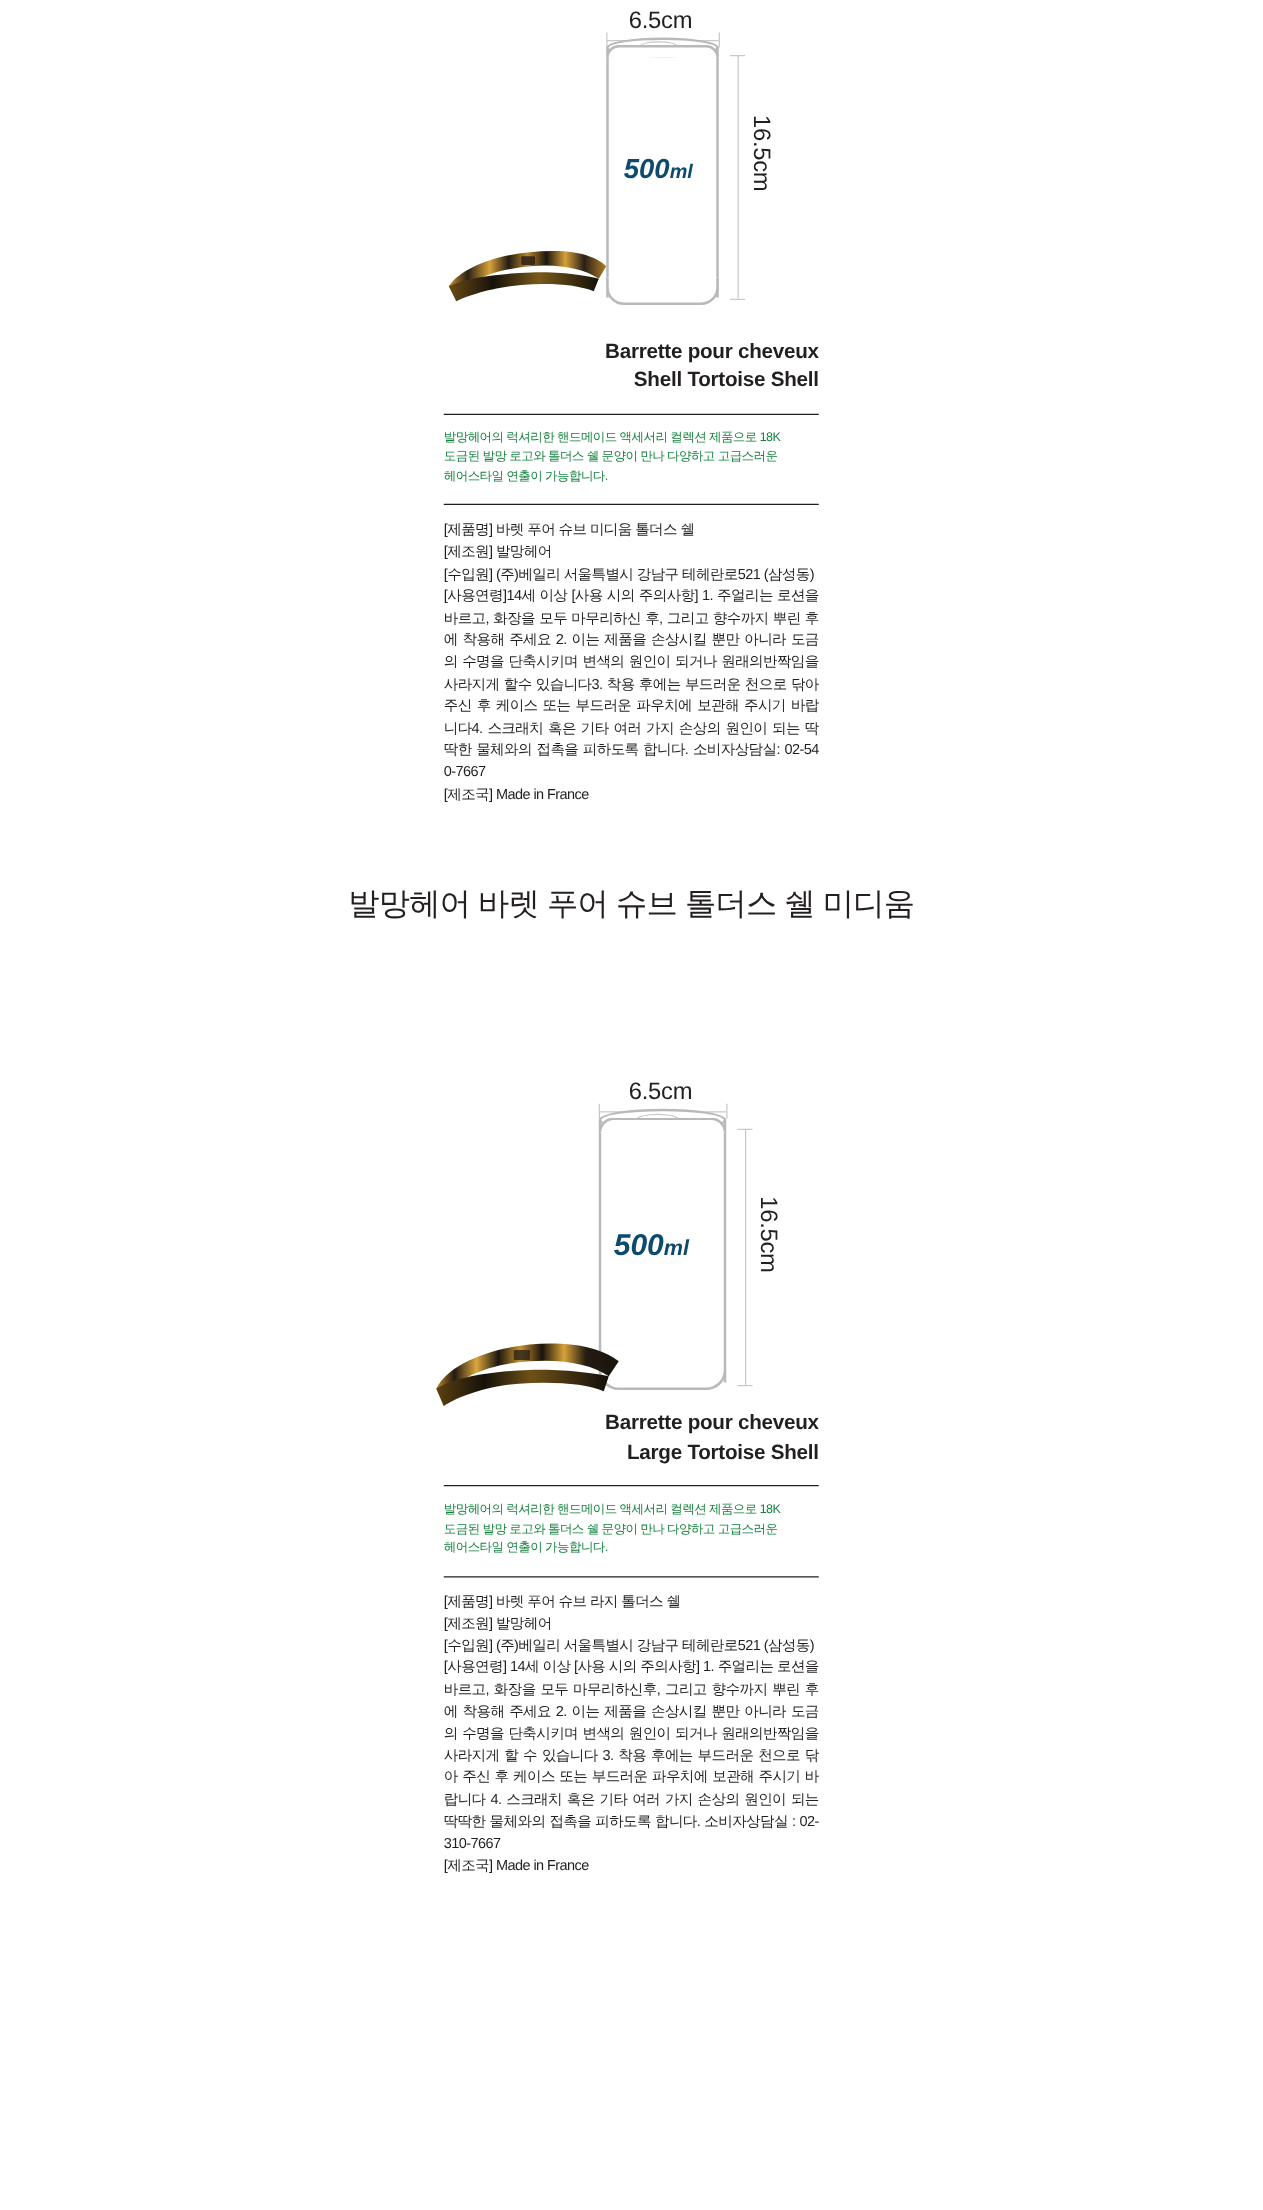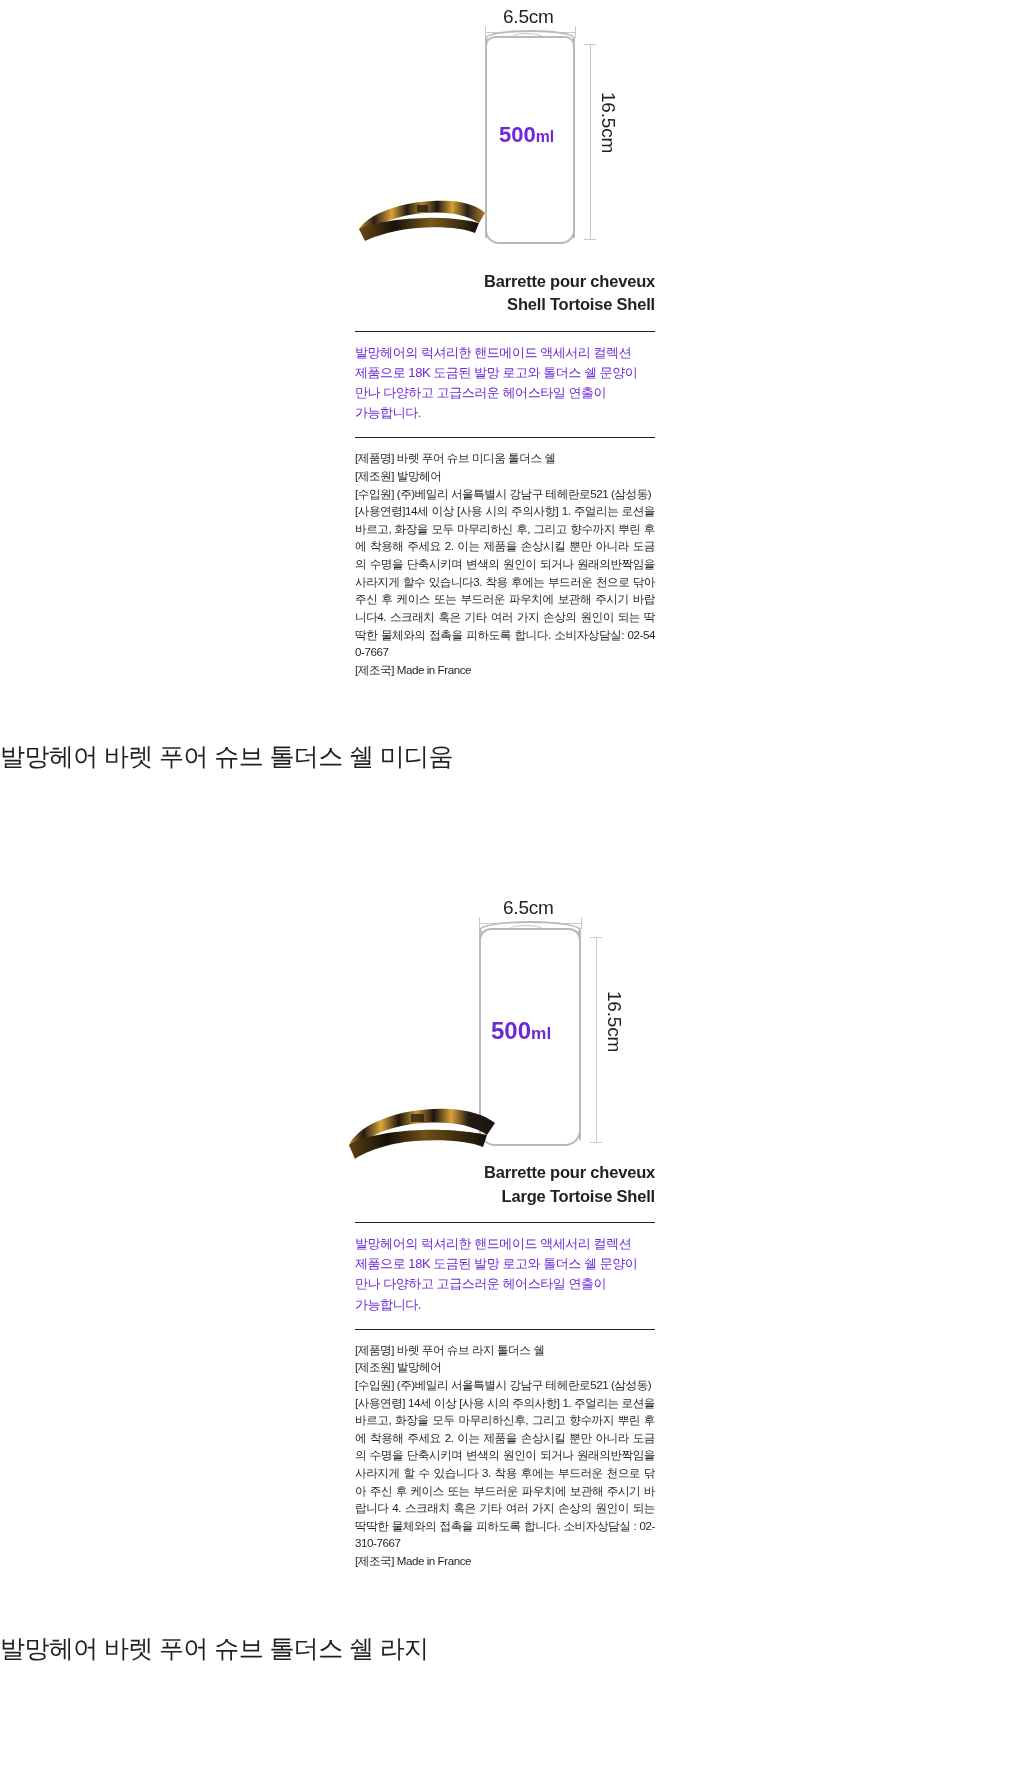--- a/index.html
+++ b/index.html
@@ -53,22 +53,23 @@
     font-size: 19px;
     color: #231f20;
     letter-spacing: -0.2px;
     white-space: nowrap;
     writing-mode: vertical-rl;
     text-orientation: mixed;
   }
   .can-vol {
     position: absolute;
     font-weight: bold;
-    color: #6d28d9;
+    color: #0c4a6e;
     white-space: nowrap;
+    font-style: italic;
   }
   .can-vol .unit {
     font-weight: bold;
     font-size: 0.72em;
   }
   .dim-line-v {
     position: absolute;
     width: 1px;
     background: #9a9a9c;
   }
@@ -100,41 +101,42 @@
     line-height: 1.42;
     letter-spacing: -0.2px;
     color: #231f20;
   }
   .rule {
     height: 1px;
     background: #231f20;
     margin: 14px 0 11px 0;
   }
   .desc {
-    font-size: 13px;
+    font-size: 10px;
     line-height: 1.55;
     letter-spacing: -0.45px;
-    color: #6d28d9;
+    color: #15803d;
     word-break: keep-all;
   }
   .spec {
     font-size: 11.6px;
     line-height: 1.52;
     letter-spacing: -0.45px;
     color: #231f20;
     text-align: justify;
     word-break: break-all;
   }
   .spec .line {
     display: block;
   }
   .spec .flow {
     display: block;
   }
   .caption {
+    text-align: center;
     font-size: 25px;
     letter-spacing: -0.6px;
     color: #231f20;
   }
 </style>
 </head>
 <body>
 
 <div class="page">
 
@@ -278,16 +280,15 @@
       <div class="rule"></div>
       <div class="spec">
         <span class="line">[제품명] 바렛 푸어 슈브 라지 톨더스 쉘</span>
         <span class="line">[제조원] 발망헤어</span>
         <span class="line">[수입원] (주)베일리 서울특별시 강남구 테헤란로521 (삼성동)</span>
         <span class="flow">[사용연령] 14세 이상 [사용 시의 주의사항] 1. 주얼리는 로션을 바르고, 화장을 모두 마무리하신후, 그리고 향수까지 뿌린 후에 착용해 주세요 2. 이는 제품을 손상시킬 뿐만 아니라 도금의 수명을 단축시키며 변색의 원인이 되거나 원래의반짝임을 사라지게 할 수 있습니다 3. 착용 후에는 부드러운 천으로 닦아 주신 후 케이스 또는 부드러운 파우치에 보관해 주시기 바랍니다 4. 스크래치 혹은 기타 여러 가지 손상의 원인이 되는 딱딱한 물체와의 접촉을 피하도록 합니다. 소비자상담실 : 02-310-7667</span>
         <span class="line">[제조국] Made in France</span>
       </div>
     </div>
 
-    <div class="caption" style="margin-top:62px;">발망헤어 바렛 푸어 슈브 톨더스 쉘 라지</div>
   </div>
 
 </div>
 
 </body></html>

